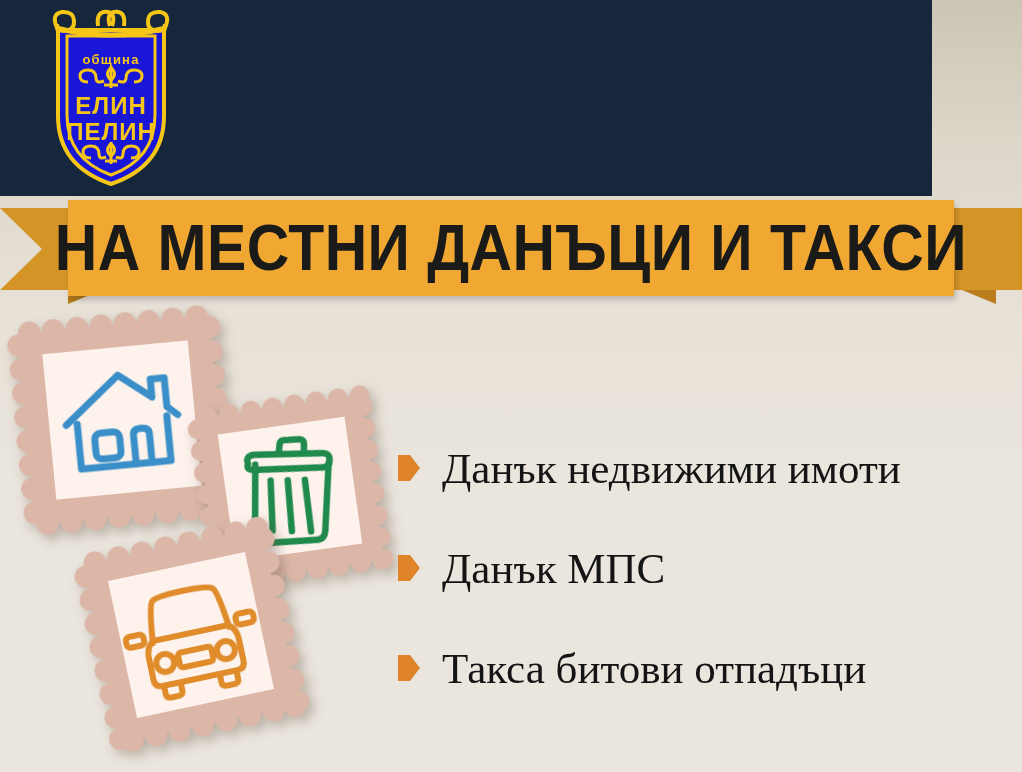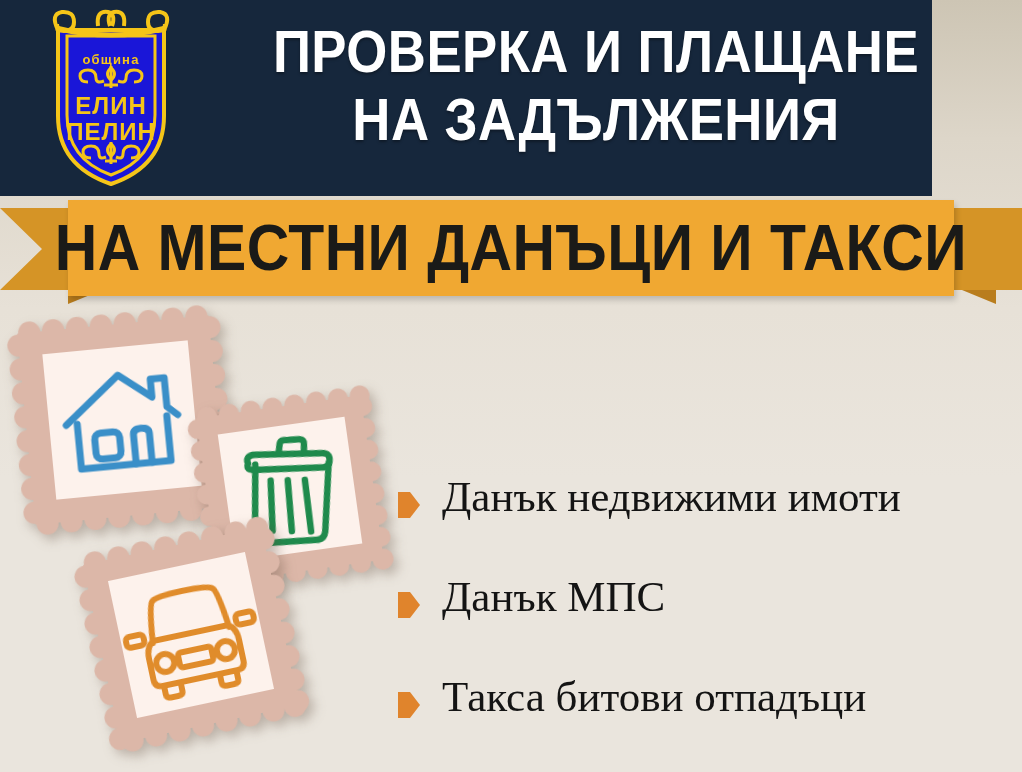--- a/index.html
+++ b/index.html
@@ -88,21 +88,21 @@
     position:absolute;
     filter:drop-shadow(4px 6px 6px rgba(90,70,55,.33));
   }
   .stamp .scallop{display:block;}
 
   
   .list{
     position:absolute;left:398px;top:418px;width:620px;z-index:3;
   }
   .list-item{
-    display:flex;align-items:flex-end;
+    display:flex;align-items:center;
     height:100px;
   }
   .bullet{
     width:22px;height:26px;flex:0 0 22px;margin-right:22px;
     background:#e0842c;
     clip-path:polygon(0 0, 12px 0, 22px 13px, 12px 26px, 0 26px);
   }
   .list-label{
     font-family:"Liberation Serif","DejaVu Serif",serif;
     font-size:43px;
@@ -150,24 +150,20 @@
         <g fill="none" stroke="#f5c518" stroke-width="3">
           <path d="M55 152 Q47 152 47 146 Q47 140 55 140 Q63 140 63 148 Q63 154 70 151"></path>
           <path d="M95 152 Q103 152 103 146 Q103 140 95 140 Q87 140 87 148 Q87 154 80 151"></path>
           <path d="M75 138 Q68 144 75 150 Q82 144 75 138"></path>
           <path d="M75 136 L75 158"></path>
           <path d="M69 155 L81 155"></path>
         </g>
       </svg>
     </div>
 
-    <div class="title-block">
-      <div class="title-line">ПРОВЕРКА И ПЛАЩАНЕ</div>
-      <div class="title-line">НА ЗАДЪЛЖЕНИЯ</div>
-    </div>
   </div>
 
   <div class="ribbon">
     <div class="ribbon-tail left"></div>
     <div class="ribbon-tail right"></div>
     <div class="ribbon-shadow-l"></div>
     <div class="ribbon-shadow-r"></div>
     <div class="ribbon-band">
       <span class="ribbon-text">НА МЕСТНИ ДАНЪЦИ И ТАКСИ</span>
     </div>

